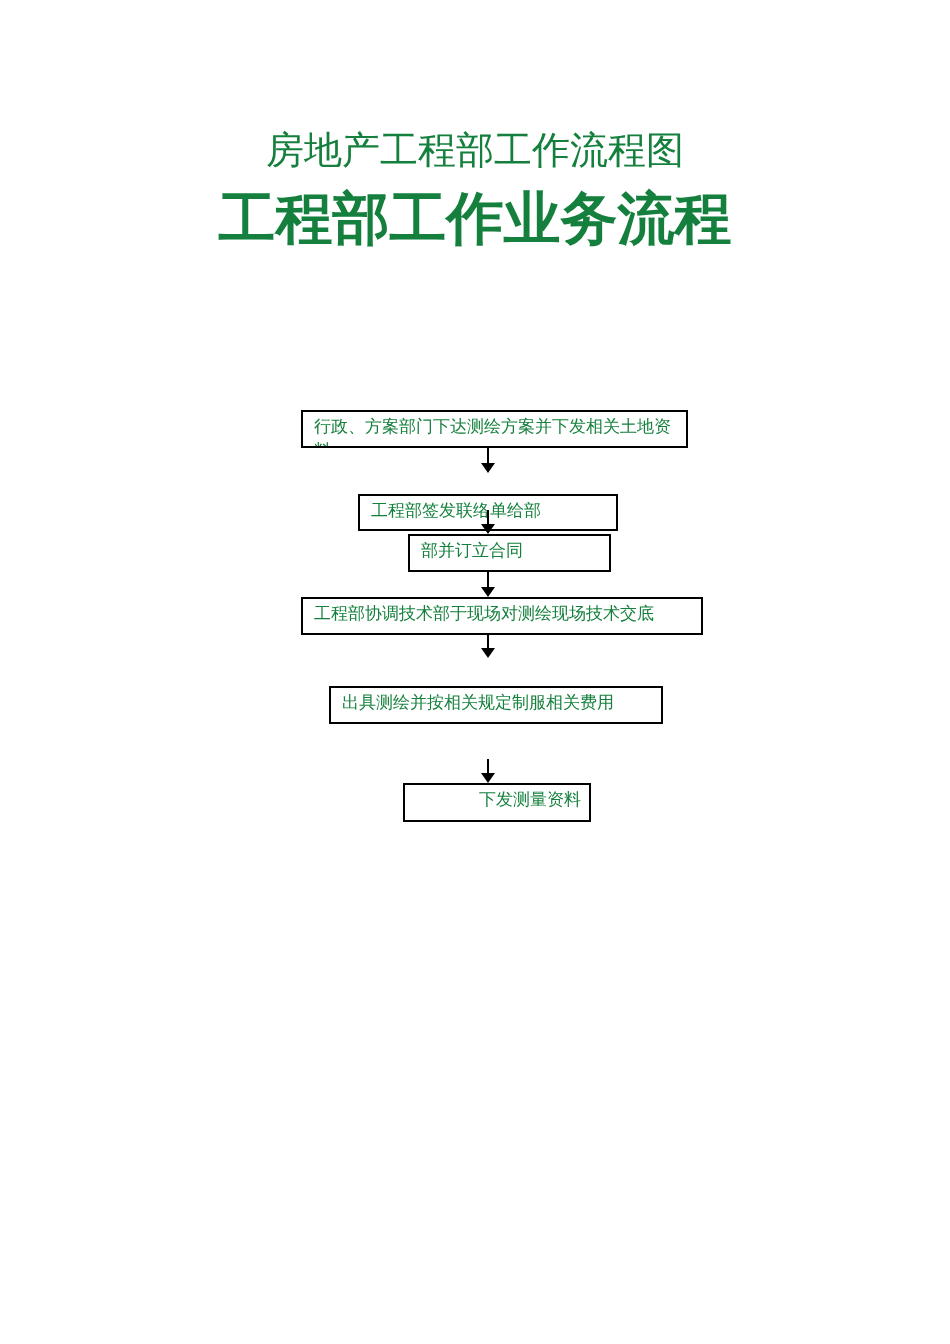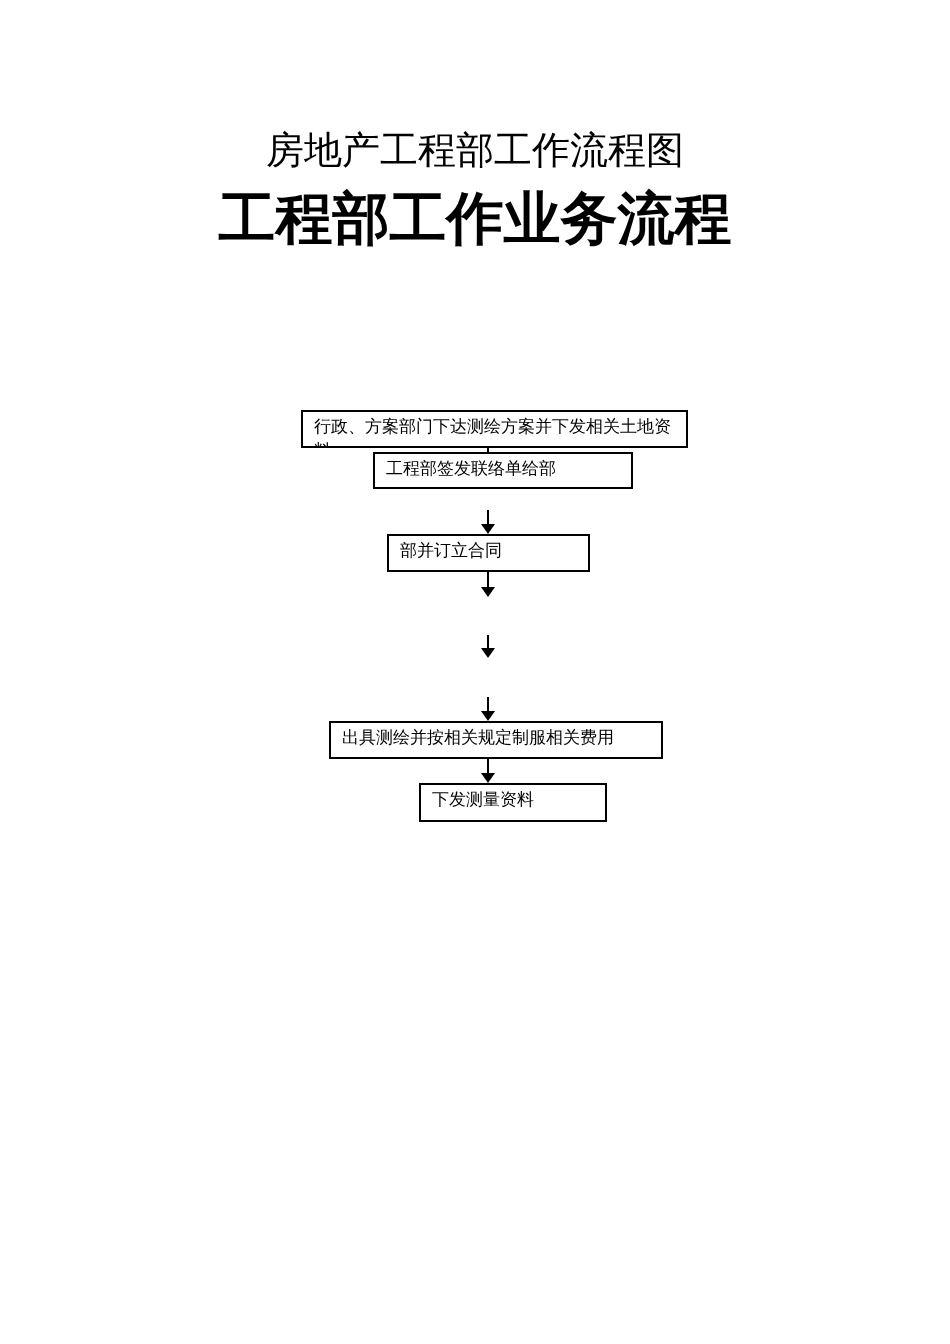--- a/index.html
+++ b/index.html
@@ -7,21 +7,21 @@
     padding: 0;
     background: #ffffff;
   }
   .page {
     position: relative;
     width: 950px;
     height: 949px;
     background: #ffffff;
     overflow: hidden;
     font-family: "Liberation Serif", "DejaVu Serif", serif;
-    color: #000000;
+    color: #15803d;
   }
   .title-1 {
     position: absolute;
     top: 126px;
     left: 0;
     width: 950px;
     text-align: center;
     font-size: 38px;
     font-weight: normal;
     line-height: 48px;
@@ -62,26 +62,26 @@
     box-sizing: border-box;
     border: 2px solid #000000;
     background: #ffffff;
     font-size: 17px;
     line-height: 24px;
     padding: 3px 8px 0 11px;
     overflow: hidden;
     word-break: break-all;
   }
   .b1 { left: 301px; top: 410px; width: 387px; height: 38px; }
-  .b2 { left: 358px; top: 452px; width: 260px; height: 37px; margin-left: 15px; }
-  .b3 { left: 387px; top: 534px; width: 203px; height: 38px; }
+  .b2 { left: 358px; top: 494px; width: 260px; height: 37px; }
+  .b3 { left: 408px; top: 534px; width: 203px; height: 38px; }
   .b4 { left: 301px; top: 597px; width: 402px; height: 38px; }
   .b5 { left: 287px; top: 658px; width: 445px; height: 39px; }
-  .b6 { left: 329px; top: 721px; width: 334px; height: 38px; }
-  .b7 { left: 419px; top: 783px; width: 188px; height: 39px; }
+  .b6 { left: 329px; top: 686px; width: 334px; height: 38px; }
+  .b7 { left: 403px; top: 783px; width: 188px; height: 39px; text-align: right; }
 
   .fc-arrow {
     position: absolute;
     left: 481px;
     width: 14px;
   }
   .fc-arrow .shaft {
     position: absolute;
     left: 6px;
     top: 0;
@@ -132,20 +132,21 @@
       <div class="head"></div>
     </div>
 
     <div class="fc-box b3">部并订立合同</div>
 
     <div class="fc-arrow a3">
       <div class="shaft"></div>
       <div class="head"></div>
     </div>
 
+    <div class="fc-box b4">工程部协调技术部于现场对测绘现场技术交底</div>
 
     <div class="fc-arrow a4">
       <div class="shaft"></div>
       <div class="head"></div>
     </div>
 
 
     <div class="fc-arrow a5">
       <div class="shaft"></div>
       <div class="head"></div>

